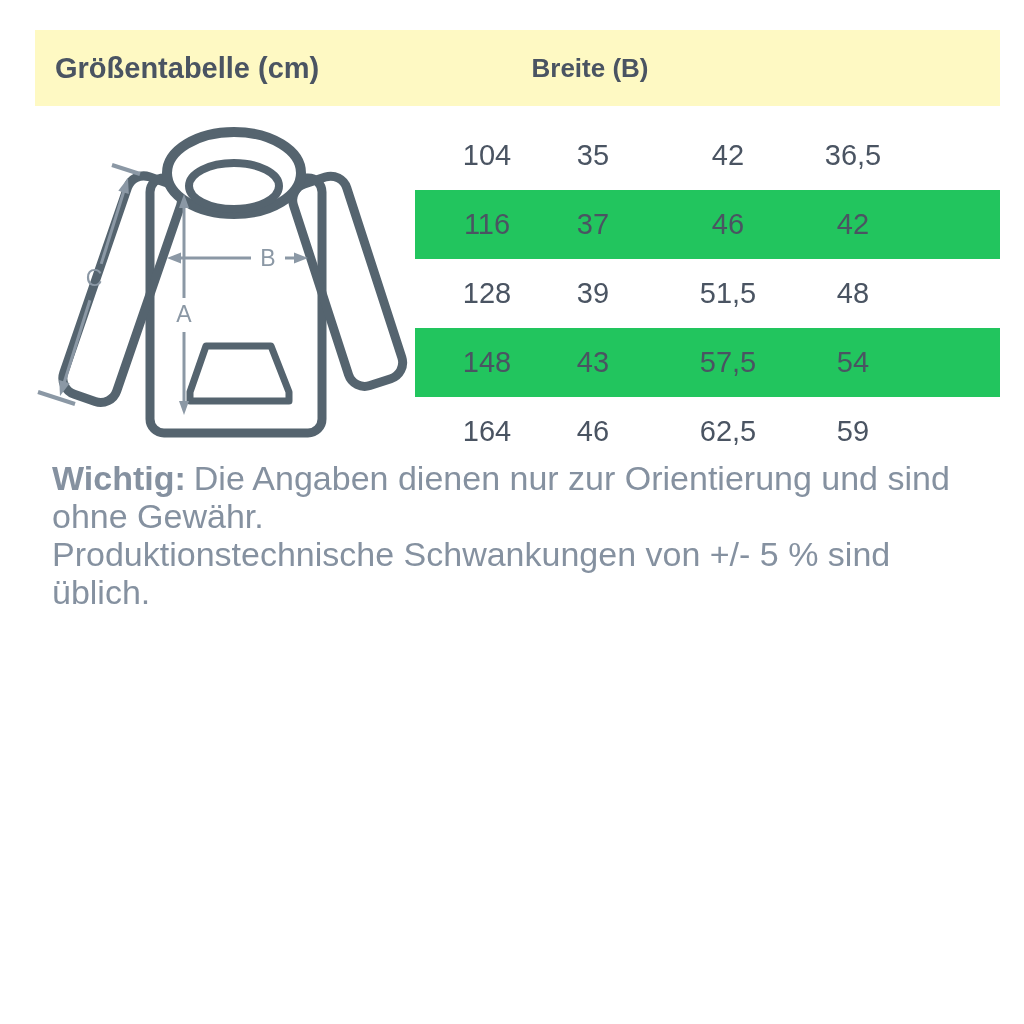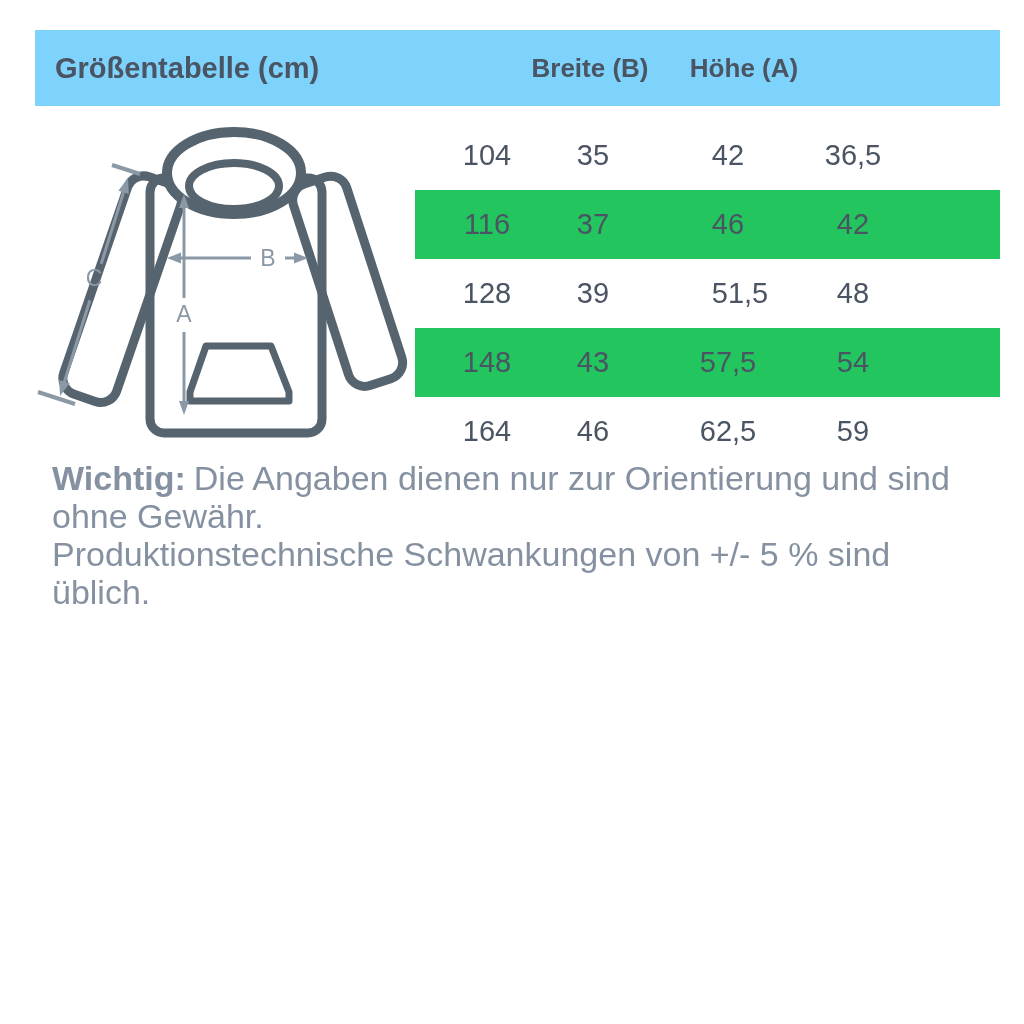--- a/index.html
+++ b/index.html
@@ -3,21 +3,21 @@
 <meta charset="utf-8">
 <style>
   html,body{margin:0;padding:0;background:#fff;}
   .canvas{
     position:relative;width:1024px;height:1024px;background:#fff;overflow:hidden;
     font-family:"Liberation Sans", sans-serif;
   }
   
   .header-band{
     position:absolute;left:35px;top:30px;width:965px;height:76px;
-    background:#7dd3fc;
+    background:#fef9c3;
   }
   .tbl-title{
     position:absolute;left:20px;top:0;height:76px;line-height:76px;
     font-size:29px;font-weight:bold;color:#4a5462;white-space:nowrap;
   }
   .col-h{
     position:absolute;top:0;height:76px;line-height:76px;transform:translateX(-50%);
     font-size:26px;font-weight:bold;color:#4a5462;white-space:nowrap;
   }
   
@@ -39,40 +39,39 @@
   .note-bold{font-weight:bold;padding-right:8px;}
 </style>
 </head>
 <body>
 
 <div class="canvas">
 
   <div class="header-band">
     <span class="tbl-title">Größentabelle (cm)</span>
     <span class="col-h" style="left:555px">Breite (B)</span>
-    <span class="col-h" style="left:709px">Höhe (A)</span>
   </div>
 
   <div class="rows" id="rows">
       <div class="row" style="top: 0px;">
         <span class="cell" style="left: 72px;">104</span>
         <span class="cell" style="left: 178px;">35</span>
         <span class="cell" style="left: 313px;">42</span>
         <span class="cell" style="left: 438px;">36,5</span>
       </div>
       <div class="row stripe" style="top: 69px;">
         <span class="cell" style="left: 72px;">116</span>
         <span class="cell" style="left: 178px;">37</span>
         <span class="cell" style="left: 313px;">46</span>
         <span class="cell" style="left: 438px;">42</span>
       </div>
       <div class="row" style="top: 138px;">
         <span class="cell" style="left: 72px;">128</span>
         <span class="cell" style="left: 178px;">39</span>
-        <span class="cell" style="left: 313px; margin-left: 12px;">51,5</span>
+        <span class="cell" style="left: 313px;">51,5</span>
         <span class="cell" style="left: 438px;">48</span>
       </div>
       <div class="row stripe" style="top: 207px;">
         <span class="cell" style="left: 72px;">148</span>
         <span class="cell" style="left: 178px;">43</span>
         <span class="cell" style="left: 313px;">57,5</span>
         <span class="cell" style="left: 438px;">54</span>
       </div>
       <div class="row" style="top: 276px;">
         <span class="cell" style="left: 72px;">164</span>

